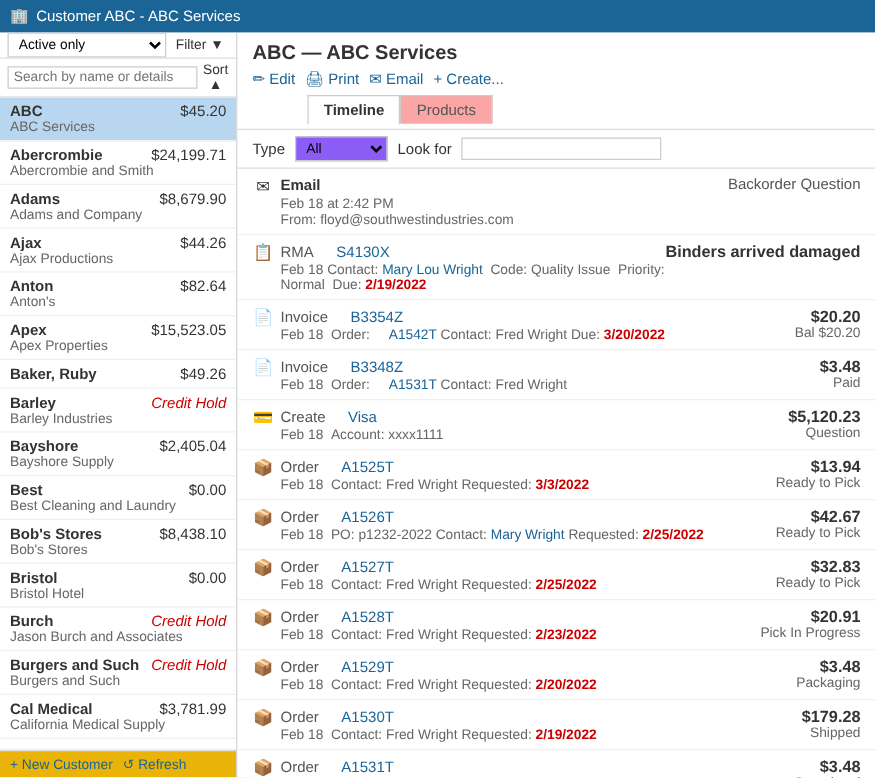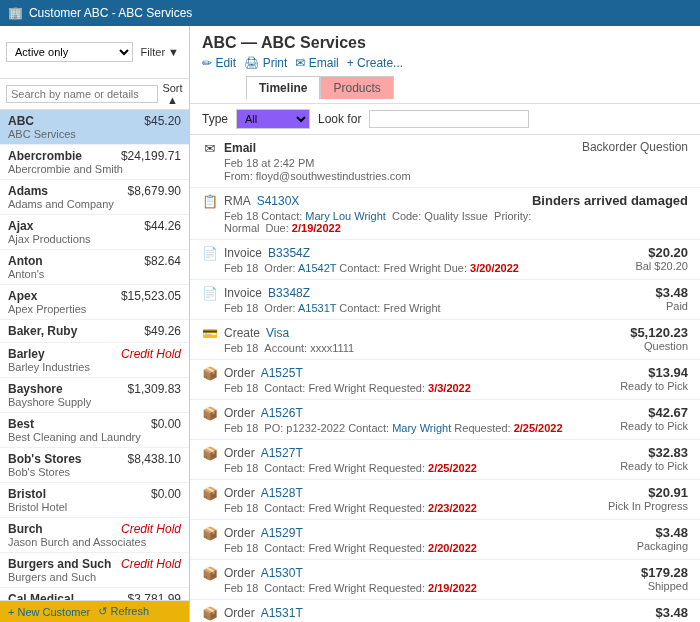--- a/index.html
+++ b/index.html
@@ -28,21 +28,21 @@
       background: white;
       border-right: 1px solid #ccc;
       display: flex;
       flex-direction: column;
       overflow: hidden;
     }
 
     .sidebar-toolbar {
       display: flex;
       align-items: center;
-      padding: 16px 6px;
+      padding: 0 6px;
       border-bottom: 1px solid #ddd;
       gap: 4px;
     }
 
     .active-dropdown {
       flex: 1;
       border: 1px solid #ccc;
       padding: 2px 4px;
       font-size: 11px;
       background: white;
@@ -250,21 +250,21 @@
       width: 16px;
       height: 16px;
       display: inline-flex;
       align-items: center;
       justify-content: center;
       font-size: 13px;
       flex-shrink: 0;
     }
 
     .item-type-label { color: #555; }
-    .item-link { color: #1a6496; text-decoration: none; cursor: pointer; }
+    .item-link { color: #1a6496; text-decoration: none; cursor: pointer; margin-left: 12px; }
 
     .item-detail {
       font-size: 11px;
       color: #666;
       margin-top: 1px;
       margin-left: 22px;
     }
 
     .item-amount { font-weight: bold; font-size: 13px; color: #333; }
     .item-status { font-size: 11px; color: #666; }
@@ -362,21 +362,21 @@
           <div class="customer-item">
       <div class="customer-row">
         <span class="customer-name">Barley</span>
         <span class="customer-balance credit-hold">Credit Hold</span>
       </div>
       <div class="customer-subname">Barley Industries</div>
     </div>
           <div class="customer-item">
       <div class="customer-row">
         <span class="customer-name">Bayshore</span>
-        <span class="customer-balance">$1,309.83</span>
+        <span class="customer-balance">$2,405.04</span>
       </div>
       <div class="customer-subname">Bayshore Supply</div>
     </div>
           <div class="customer-item">
       <div class="customer-row">
         <span class="customer-name">Best</span>
         <span class="customer-balance">$0.00</span>
       </div>
       <div class="customer-subname">Best Cleaning and Laundry</div>
     </div>

